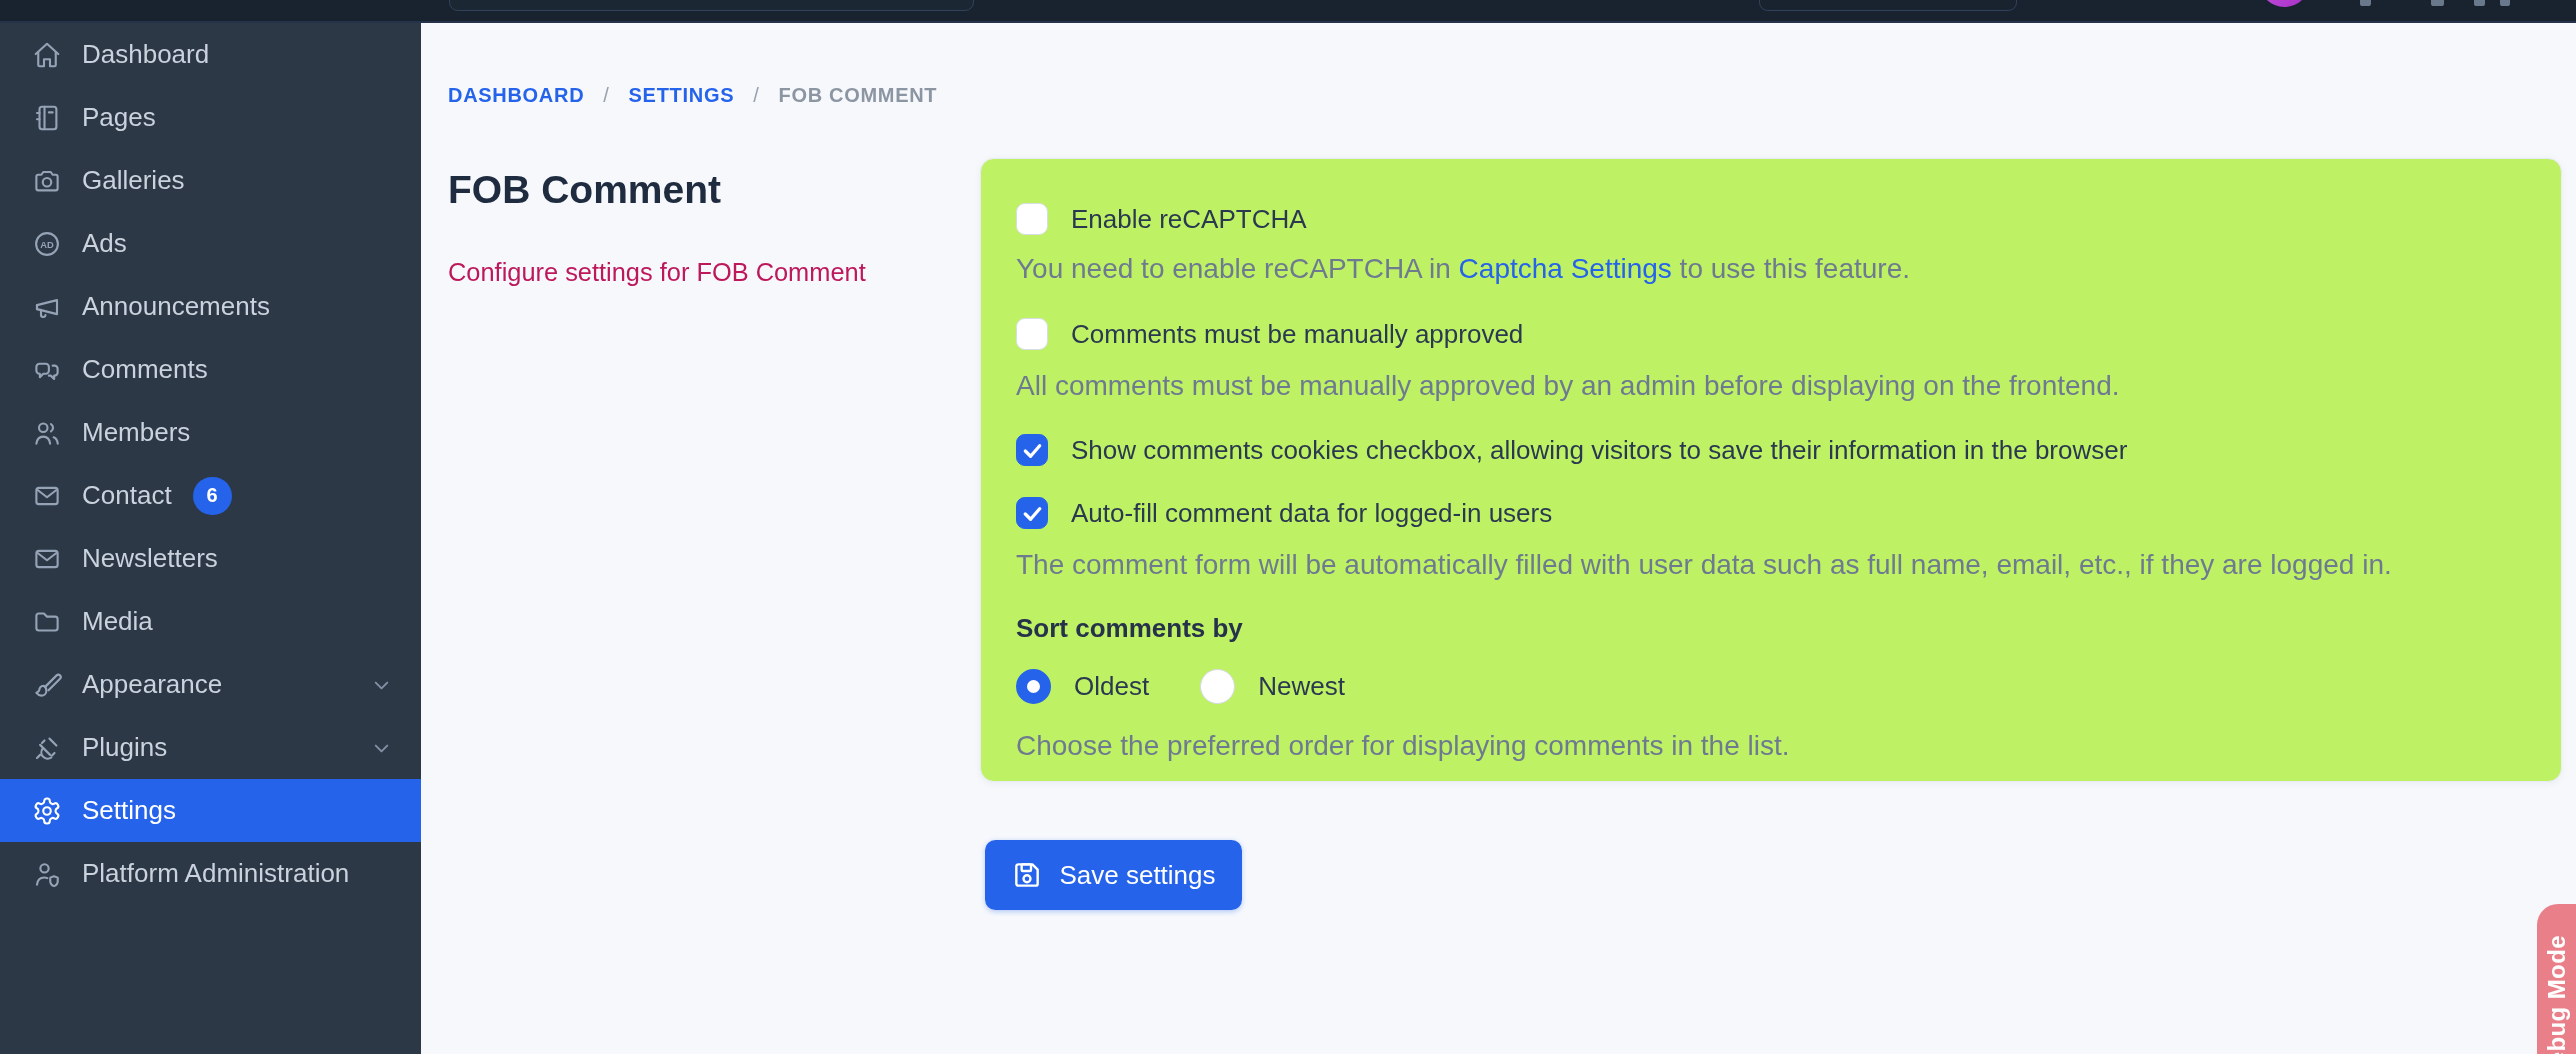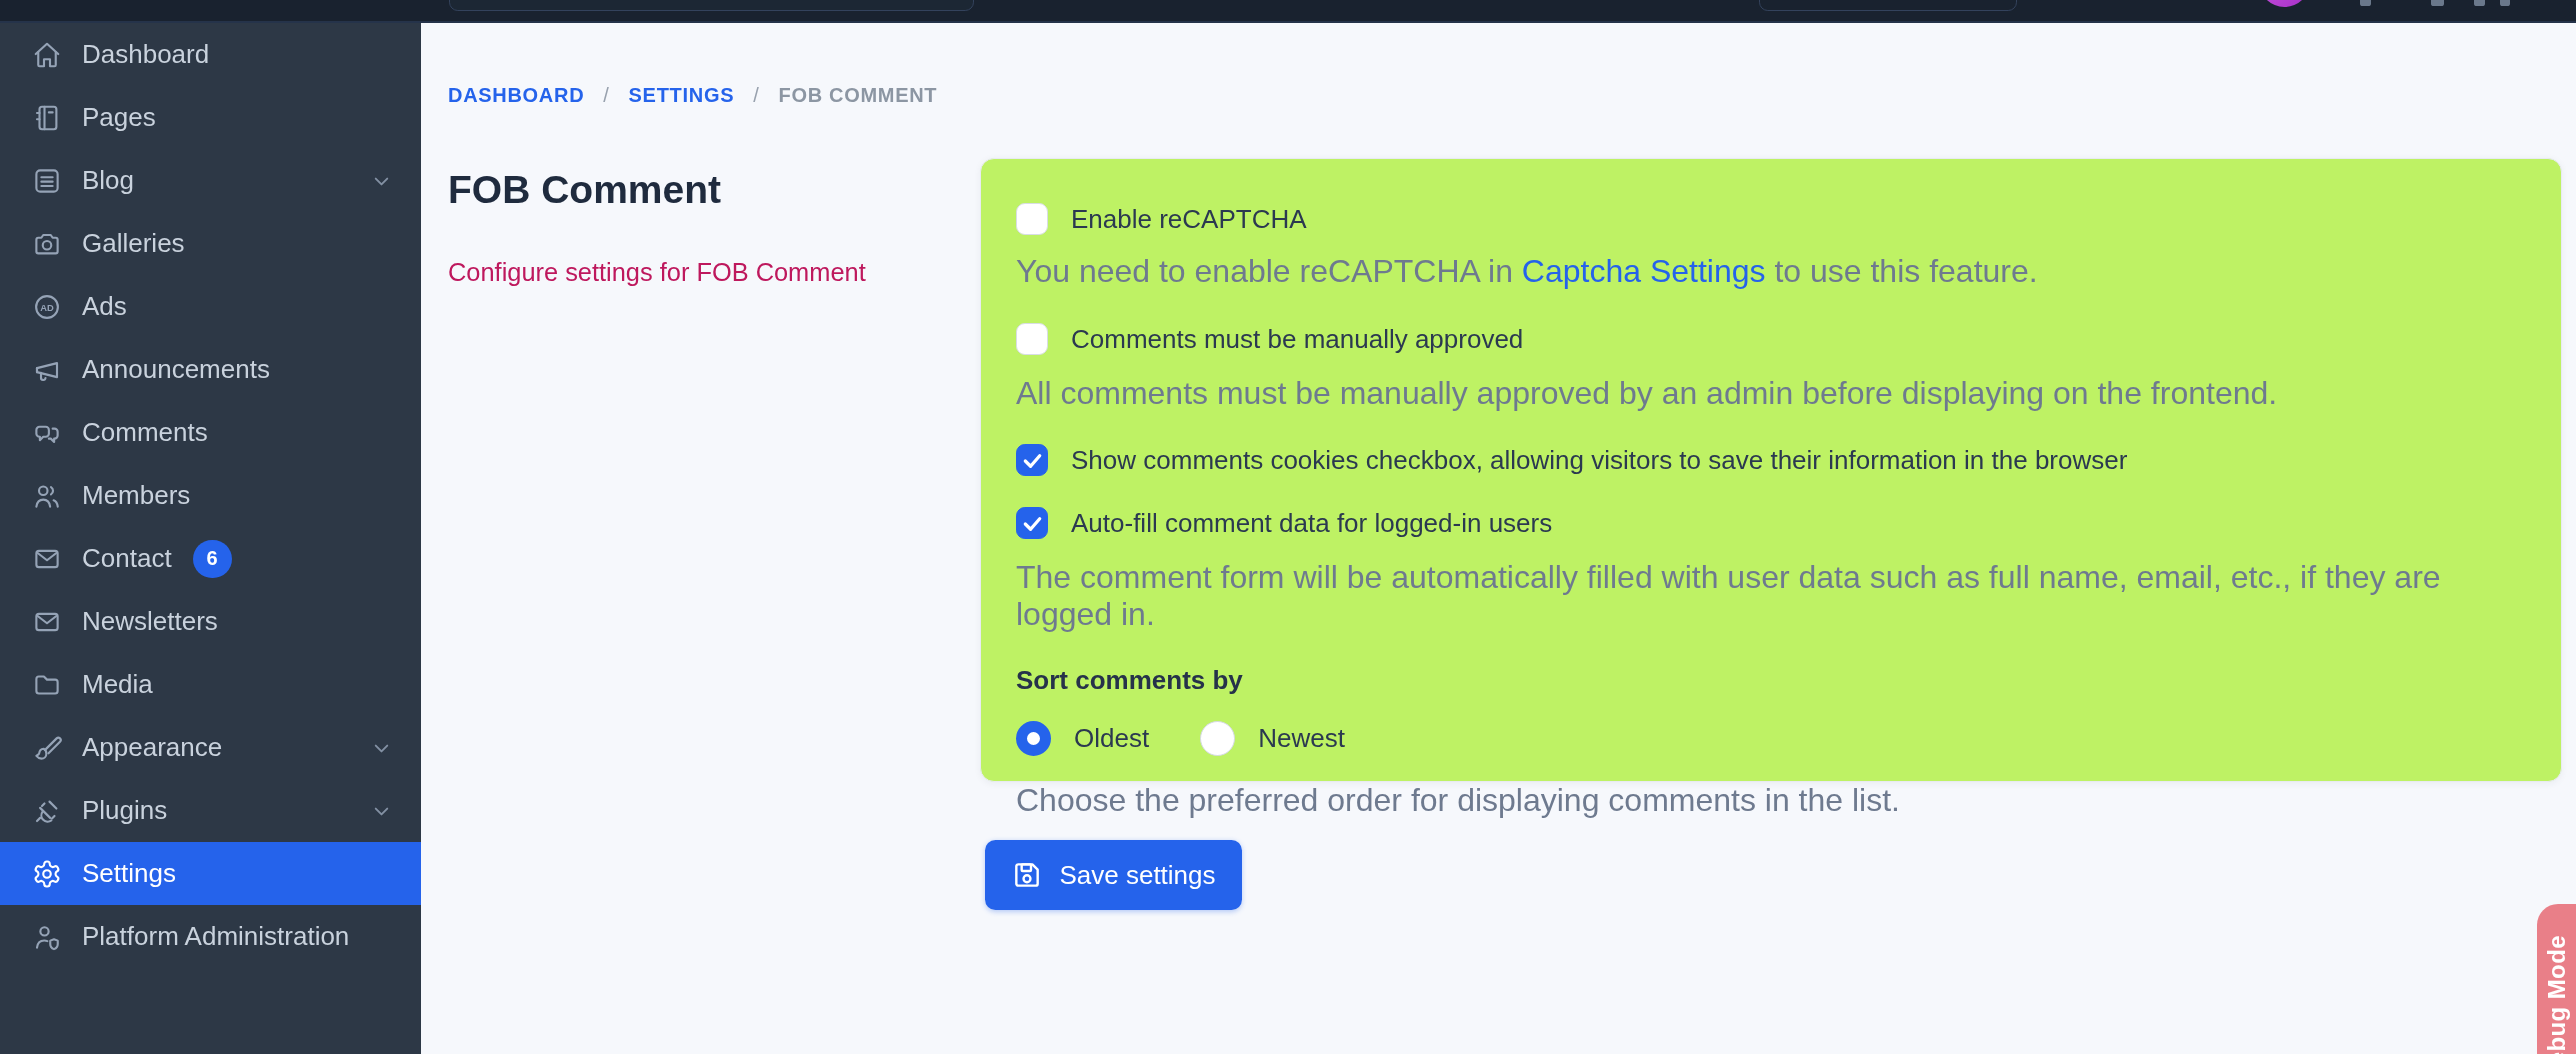--- a/index.html
+++ b/index.html
@@ -85,21 +85,21 @@
   .cbx svg { display:none; width:23px; height:23px; }
   .cbx.checked { background:#2563eb; border-color:#2563eb; }
   .cbx.checked svg { display:block; }
 
   .radio {
     width:35px; height:35px; flex:0 0 35px; border-radius:50%;
     border:1.8px solid #d4d9e2; background:#fff; cursor:pointer;
   }
   .radio.selected { border:11.4px solid #2563eb; }
 
-  .help-text { font-size:32px; color:#6e7a8f; }
+  .help-text { font-size:28px; color:#6e7a8f; }
   .help-text .help-link { color:#2563eb; cursor:pointer; }
 
   .mt21 { margin-top:18.4px; } .mt38 { margin-top:33px; } .mt23 { margin-top:20px; }
   .mt36 { margin-top:32px; } .mt35 { margin-top:31px; } .mt28 { margin-top:24.5px; }
   .mt30 { margin-top:26px; }
 
   .sort-label { font-size:26px; font-weight:600; color:#26324a; }
   .radio-group { display:flex; align-items:center; }
   .radio-group .radio-opt { display:flex; align-items:center; }
   .radio-group .radio-opt + .radio-opt { margin-left:51px; }
@@ -156,34 +156,20 @@
         <svg viewBox="0 0 24 24" fill="none" stroke="currentColor" stroke-width="1.7" stroke-linecap="round" stroke-linejoin="round">
             <rect x="6" y="3" width="13.5" height="18" rx="2"></rect>
             <path d="M10 3v18"></path>
             <path d="M13.5 7.5h3"></path>
             <path d="M4 8h2M4 13h2"></path>
           </svg>
       </span>
       <span class="nlabel">Pages</span>
     </div>
 
-    <div class="nav-item">
-      <span class="nicon">
-        <svg viewBox="0 0 24 24" fill="none" stroke="currentColor" stroke-width="1.7" stroke-linecap="round" stroke-linejoin="round">
-            <rect x="3.5" y="3.5" width="17" height="17" rx="3"></rect>
-            <path d="M7.5 9h9M7.5 12.5h9M7.5 16h9"></path>
-          </svg>
-      </span>
-      <span class="nlabel">Blog</span>
-      <span class="chev">
-        <svg viewBox="0 0 24 24" fill="none" stroke="currentColor" stroke-width="2" stroke-linecap="round" stroke-linejoin="round">
-            <polyline points="6 9 12 15 18 9"></polyline>
-          </svg>
-      </span>
-    </div>
 
     <div class="nav-item">
       <span class="nicon">
         <svg viewBox="0 0 24 24" fill="none" stroke="currentColor" stroke-width="1.7" stroke-linecap="round" stroke-linejoin="round">
             <path d="M3.5 8.5A1.5 1.5 0 0 1 5 7h2.5L9 4.8h6L16.5 7H19a1.5 1.5 0 0 1 1.5 1.5V18a1.5 1.5 0 0 1-1.5 1.5H5A1.5 1.5 0 0 1 3.5 18z"></path>
             <circle cx="12" cy="13" r="3.4"></circle>
           </svg>
       </span>
       <span class="nlabel">Galleries</span>
     </div>

